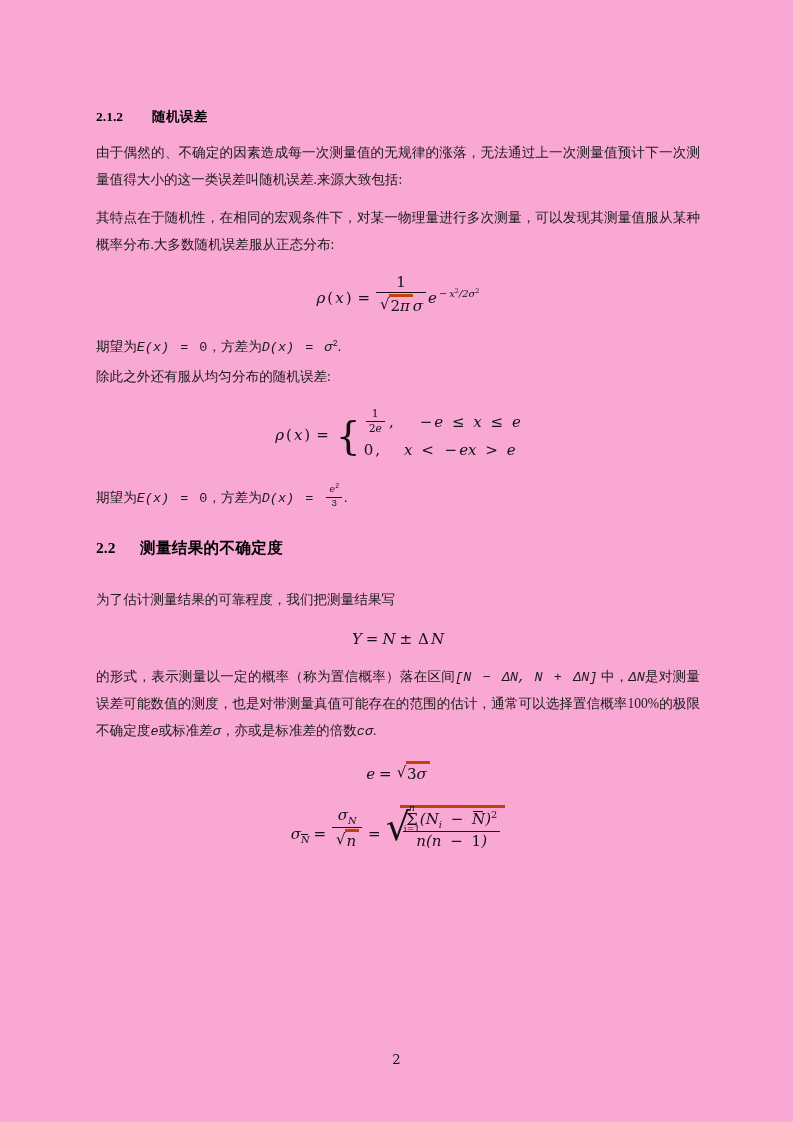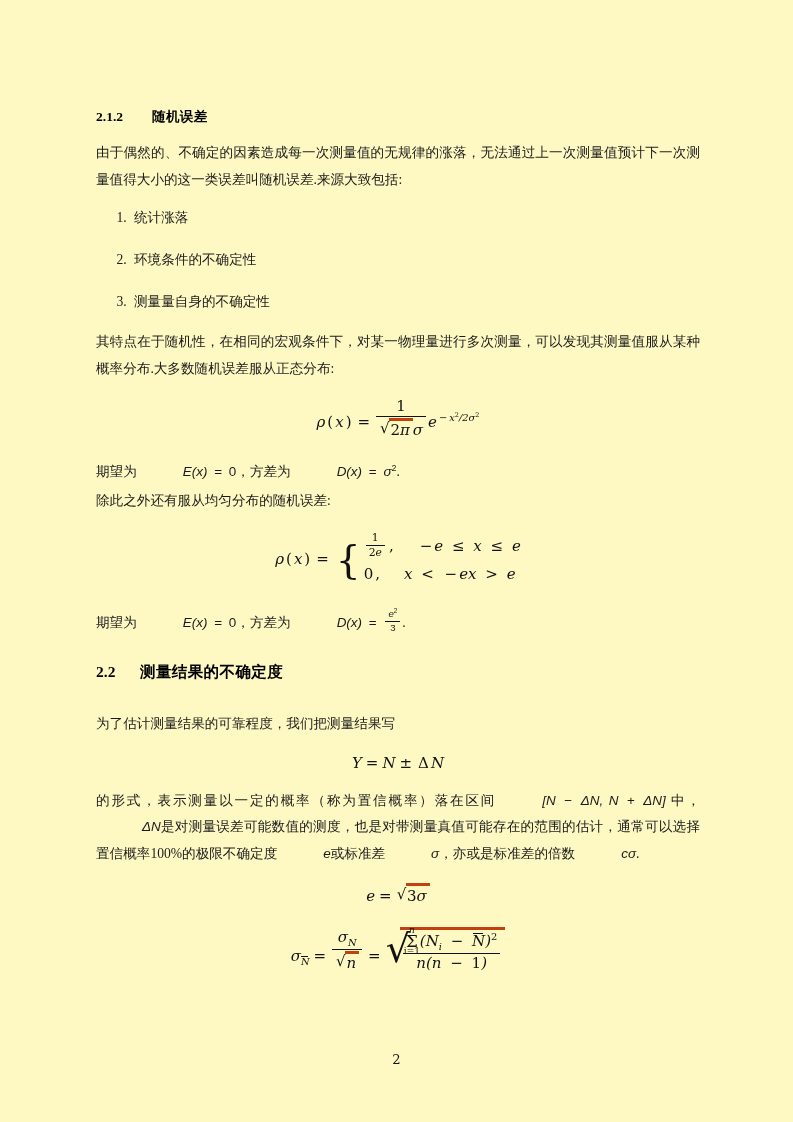--- a/index.html
+++ b/index.html
@@ -8,21 +8,21 @@
     background: #ffffff;
   }
   body {
     font-family: "Liberation Serif", "DejaVu Serif", serif;
     color: #1a1a1a;
   }
   .page {
     position: relative;
     width: 793px;
     height: 1122px;
-    background: #fef9c3;
+    background: #f9a8d4;
     overflow: hidden;
     box-sizing: border-box;
   }
   .content {
     position: absolute;
     left: 96px;
     top: 86px;
     width: 604px;
   }
 
@@ -204,24 +204,23 @@
     position: absolute;
     left: 50%;
     transform: translateX(-50%);
     bottom: -0.74em;
     font-size: 0.6em;
     white-space: nowrap;
     text-align: right;
   }
 
   .inline-math {
-    font-family: Liberation Sans, sans-serif;
+    font-family: Liberation Mono, monospace;
     font-style: italic;
     font-size: 0.99em;
-    padding-left: 46px;
   }
   .inline-math .mo, .inline-math .mn { font-style: normal; }
   .inline-math .mo { margin: 0 3px; }
 
   
   .folio {
     position: absolute;
     left: 0;
     right: 0;
     top: 1052px;
@@ -236,25 +235,20 @@
 
 <div class="page">
   <div class="content">
 
     <h3 class="subsec">
       <span class="num">2.1.2</span><span class="ttl">随机误差</span>
     </h3>
 
     <p class="para">由于偶然的、不确定的因素造成每一次测量值的无规律的涨落，无法通过上一次测量值预计下一次测量值得大小的这一类误差叫随机误差.来源大致包括:</p>
 
-    <ol class="items">
-      <li>统计涨落</li>
-      <li>环境条件的不确定性</li>
-      <li>测量量自身的不确定性</li>
-    </ol>
 
     <p class="para">其特点在于随机性，在相同的宏观条件下，对某一物理量进行多次测量，可以发现其测量值服从某种概率分布.大多数随机误差服从正态分布:</p>
 
     <div class="eq">
       <span class="mi">ρ</span><span class="mo tight">(</span><span class="mi">x</span><span class="mo tight">)</span><span class="mo">=</span><span class="frac"><span class="n"><span class="mn">1</span></span><span class="d"><span class="sqrt"><span class="rad"></span><span class="body"><span class="mn">2</span><span class="mi">π</span></span></span><span class="mi">σ</span></span></span><span class="mi">e</span><sup class="ex"><span class="mo tight">−</span><span class="mi">x</span><sup class="ex up">2</sup>/2<span class="mi">σ</span><sup class="ex up">2</sup></sup>
     </div>
 
     <p class="para tight">
       <span>期望为</span><span class="inline-math">E(x) <span class="mo">=</span> <span class="mn">0</span></span><span>，方差为</span><span class="inline-math">D(x) <span class="mo">=</span> σ<sup class="ex up">2</sup></span><span>.</span>
     </p>

